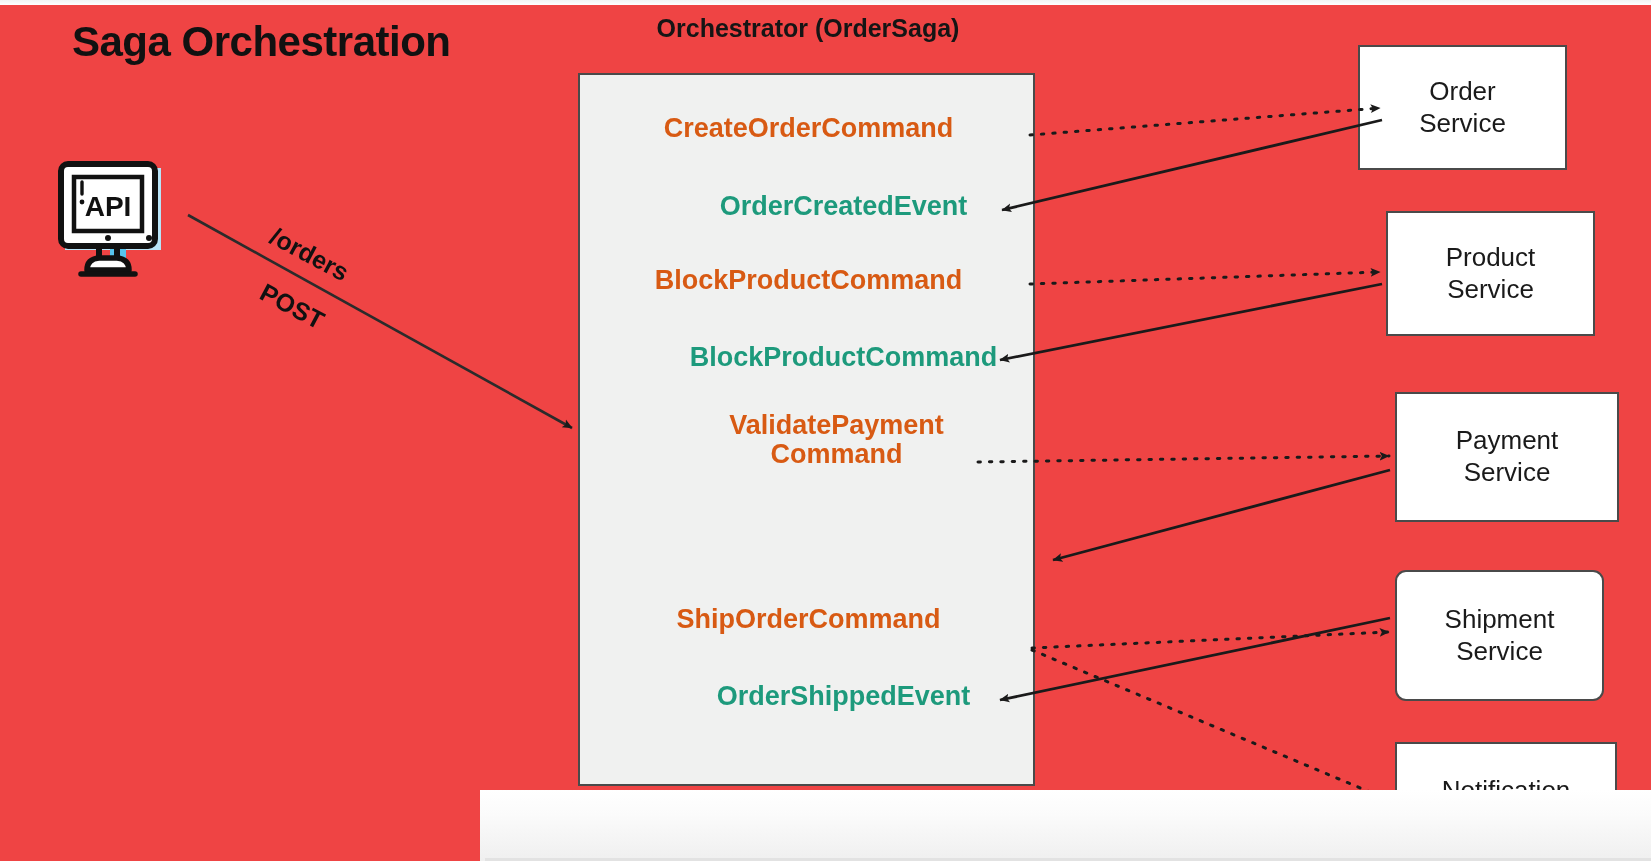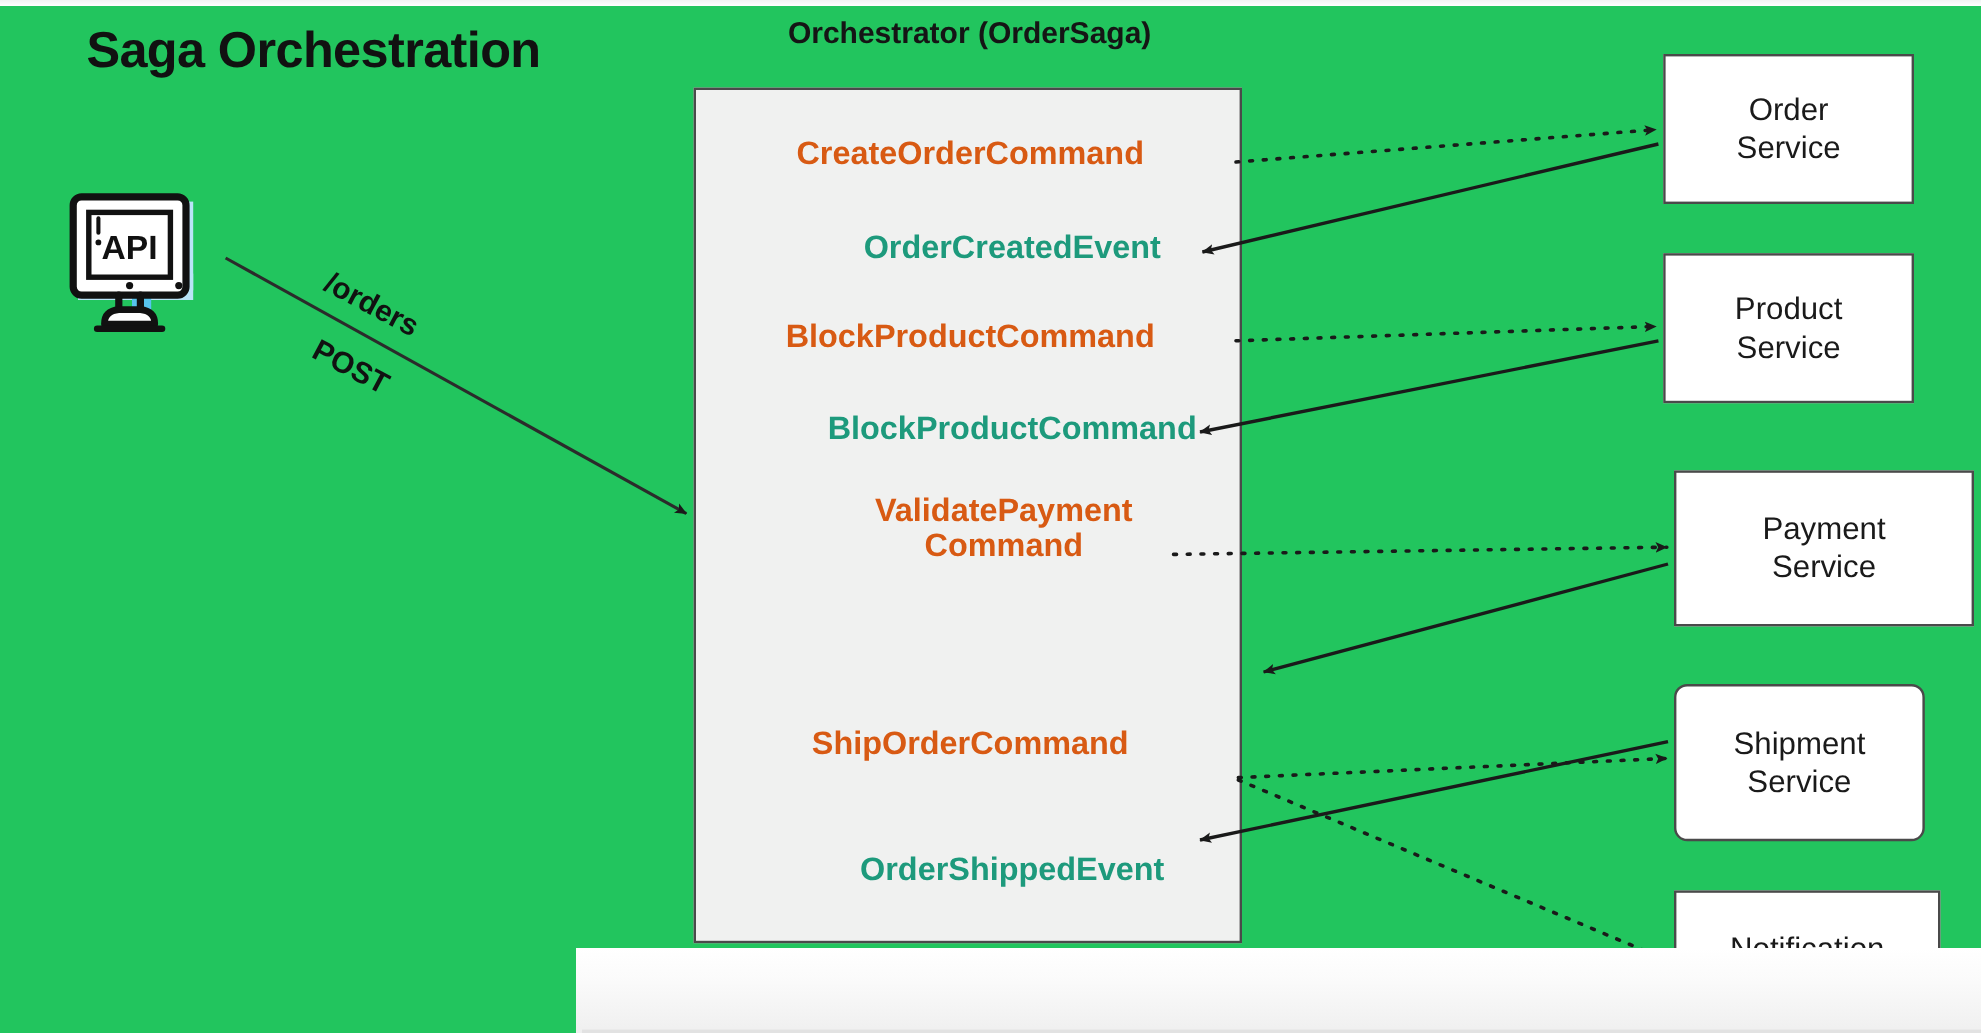--- a/index.html
+++ b/index.html
@@ -4,21 +4,21 @@
 <style>
   html, body {
     margin: 0;
     padding: 0;
     background: #ffffff;
   }
   #stage {
     position: relative;
     width: 1651px;
     height: 861px;
-    background: #22c55e;
+    background: #ef4444;
     overflow: hidden;
     font-family: "Liberation Sans", sans-serif;
   }
   
   .top-band {
     position: absolute;
     left: 0; top: 0;
     width: 1651px; height: 5px;
     background: linear-gradient(to bottom, #f1f3f3 0%, #ffffff 100%);
   }
@@ -176,38 +176,38 @@
 
   <div id="orch-title">Orchestrator (OrderSaga)</div>
 
   <div id="orchestrator-box">
     <div class="step cmd" style="top:39px">CreateOrderCommand</div>
     <div class="step evt" style="top:117px">OrderCreatedEvent</div>
     <div class="step cmd" style="top:191px">BlockProductCommand</div>
     <div class="step evt" style="top:268px">BlockProductCommand</div>
     <div class="step cmd wrap" style="top:336px;padding:0 88px;width:281px">ValidatePayment Command</div>
     <div class="step cmd" style="top:530px">ShipOrderCommand</div>
-    <div class="step evt" style="top:635px">OrderShippedEvent</div>
-  </div>
-
-  <div class="service-box" style="left:1386px;top:45px;width:209px;height:125px;">
+    <div class="step evt" style="top:607px">OrderShippedEvent</div>
+  </div>
+
+  <div class="service-box" style="left:1358px;top:45px;width:209px;height:125px;">
     <div class="service-label">
       <div>Order</div>
       <div>Service</div>
     </div>
   </div>
 
   <div class="service-box" style="left:1386px;top:211px;width:209px;height:125px;">
     <div class="service-label">
       <div>Product</div>
       <div>Service</div>
     </div>
   </div>
 
-  <div class="service-box" style="left:1395px;top:392px;width:250px;height:130px;">
+  <div class="service-box" style="left:1395px;top:392px;width:224px;height:130px;">
     <div class="service-label">
       <div>Payment</div>
       <div>Service</div>
     </div>
   </div>
 
   <div class="service-box" style="left:1395px;top:570px;width:209px;height:131px;border-radius:11px;">
     <div class="service-label">
       <div>Shipment</div>
       <div>Service</div>

